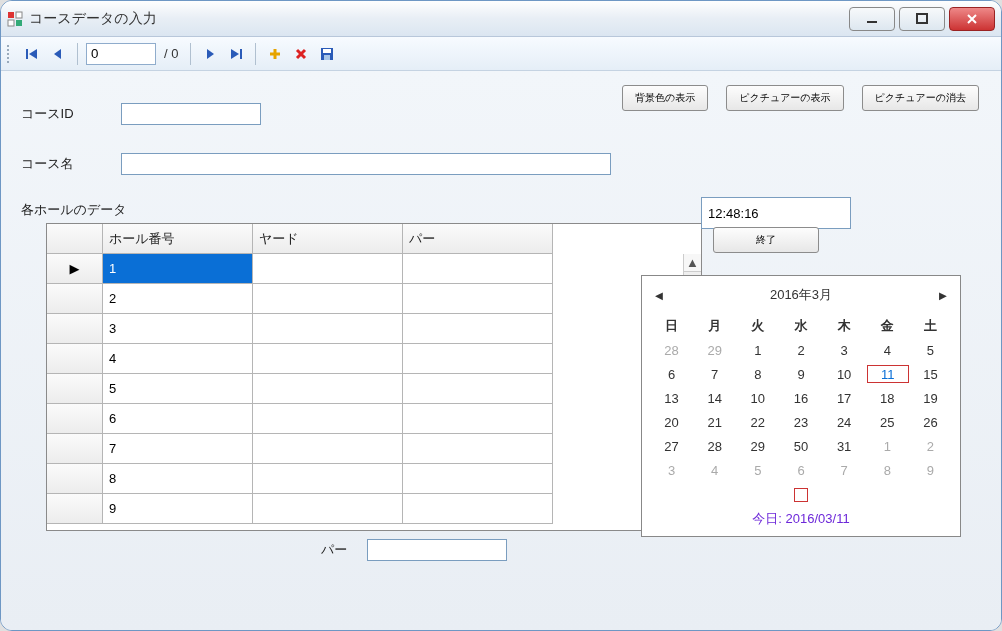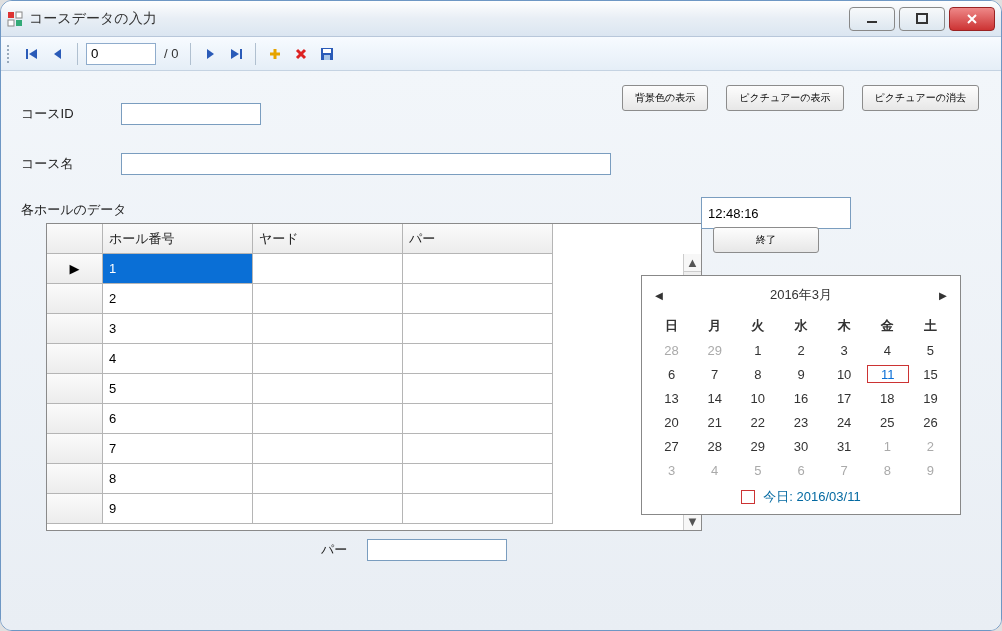--- a/index.html
+++ b/index.html
@@ -160,21 +160,21 @@
   .cal-grid th, .cal-grid td {
     width:14.28%; text-align:center; height:24px; font-size:13px; color:#333;
   }
   .cal-grid td.other { color:#aaa; }
   .cal-grid td.today { }
   .cal-grid td.today span {
     display:inline-block; width:42px; height:18px; line-height:18px;
     border:1px solid #c33;
     color:#0a6fd6;
   }
-  .cal-footer { display:flex; align-items:center; justify-content:center; gap:8px; margin-top:6px; color:#0369a1;}
+  .cal-footer { display:flex; align-items:center; justify-content:center; gap:8px; margin-top:6px; color:#6d28d9;flex-direction:column;}
   .cal-footer .sq { width:14px; height:14px; border:1px solid #c33; }
 </style>
 </head>
 <body>
 
 <div class="window">
 
   <div class="titlebar">
     <span class="appicon">
       <svg width="16" height="16">
@@ -414,21 +414,21 @@
               <td>22</td>
               <td>23</td>
               <td>24</td>
               <td>25</td>
               <td>26</td>
             </tr>
             <tr>
               <td>27</td>
               <td>28</td>
               <td>29</td>
-              <td>30</td>
+              <td>50</td>
               <td>31</td>
               <td class="other">1</td>
               <td class="other">2</td>
             </tr>
             <tr>
               <td class="other">3</td>
               <td class="other">4</td>
               <td class="other">5</td>
               <td class="other">6</td>
               <td class="other">7</td>

